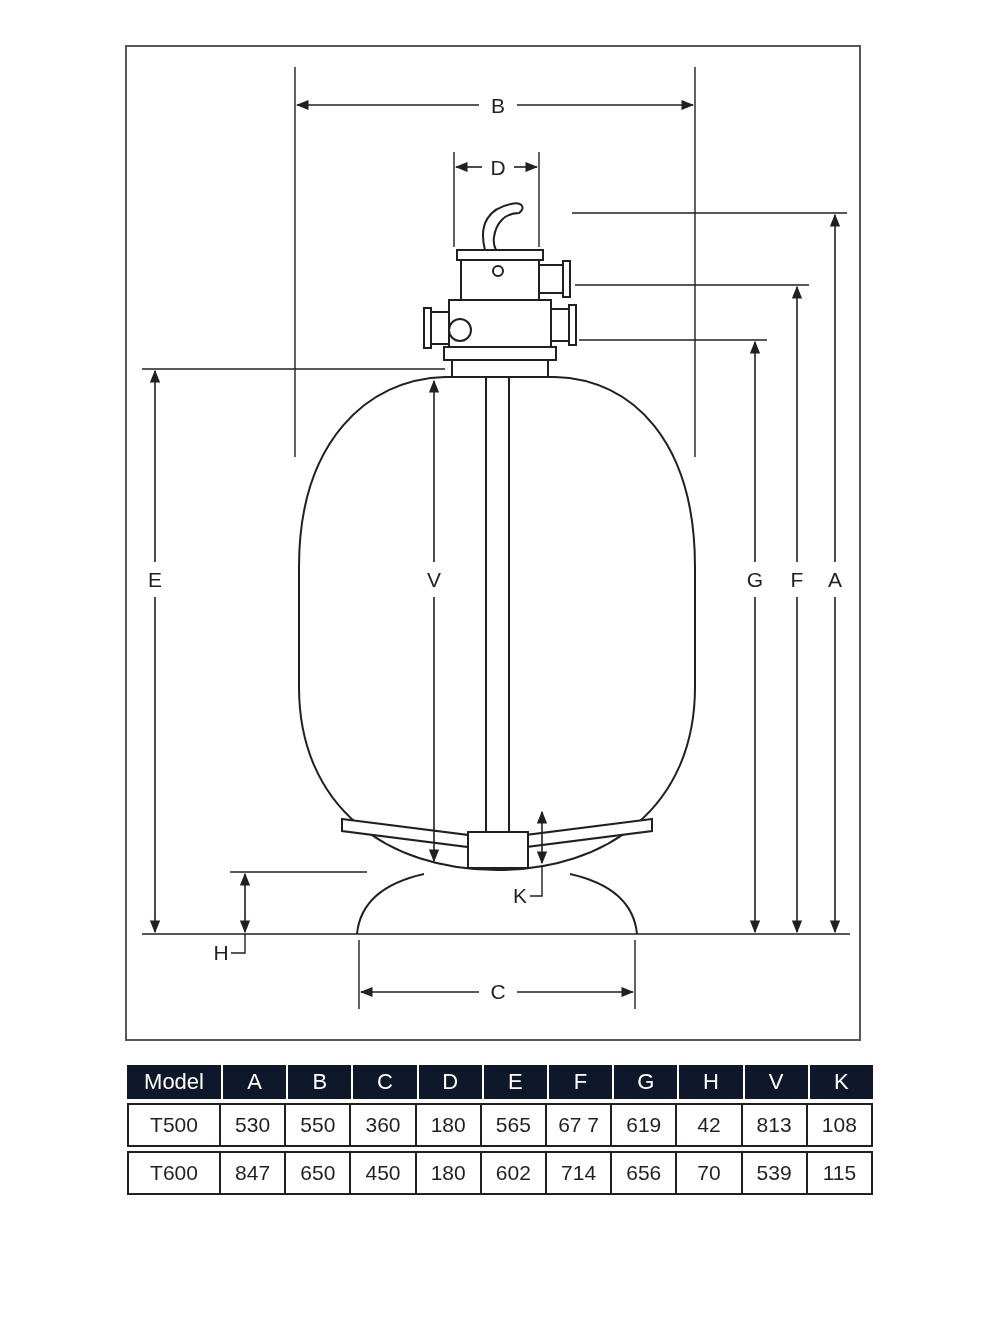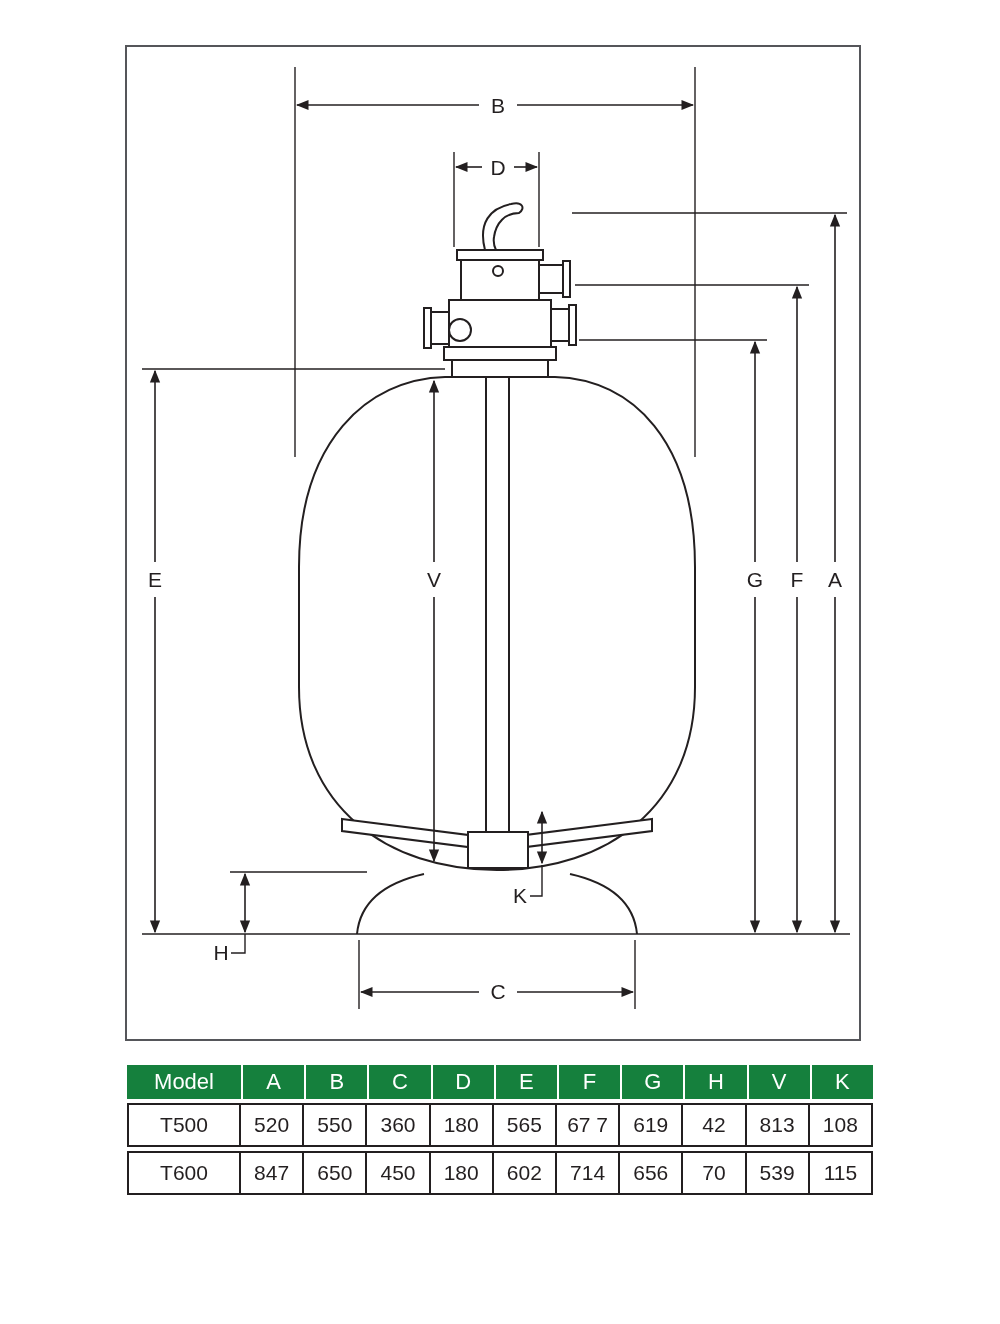--- a/index.html
+++ b/index.html
@@ -16,22 +16,22 @@
   .dim  { stroke:#231f20; stroke-width:1.6; fill:none; }
   .draw { stroke:#231f20; stroke-width:2; fill:#ffffff; }
   .lbl  { font-family:"Liberation Sans", sans-serif; font-size:21px; fill:#231f20; text-anchor:middle; }
 
   .table-wrap { position:absolute; left:127px; top:1061px; width:746px; }
   table.spec {
     width:100%; border-collapse:separate; border-spacing:0 4px;
     table-layout:fixed; text-align:center; color:#231f20;
   }
   table.spec th {
-    background:#15803d; color:#ffffff; font-weight:400; font-size:22px;
-    padding:4px 16px; border-left:2px solid #ffffff;
+    background:#0f172a; color:#ffffff; font-weight:400; font-size:22px;
+    padding:4px 6px; border-left:2px solid #ffffff;
   }
   table.spec th:first-child { border-left:none; width:11%; }
   table.spec td {
     background:#fff; font-size:21px; padding:8px 0;
     border-top:2px solid #231f20; border-bottom:2px solid #231f20; border-right:2px solid #231f20;
   }
   table.spec td:first-child { border-left:2px solid #231f20; }
 </style>
 </head>
 <body>
@@ -140,21 +140,21 @@
             <th>F</th>
             <th>G</th>
             <th>H</th>
             <th>V</th>
             <th>K</th>
           </tr>
         </thead>
       <tbody>
           <tr>
             <td>T500</td>
-            <td>520</td>
+            <td>530</td>
             <td>550</td>
             <td>360</td>
             <td>180</td>
             <td>565</td>
             <td>67 7</td>
             <td>619</td>
             <td>42</td>
             <td>813</td>
             <td>108</td>
           </tr>

